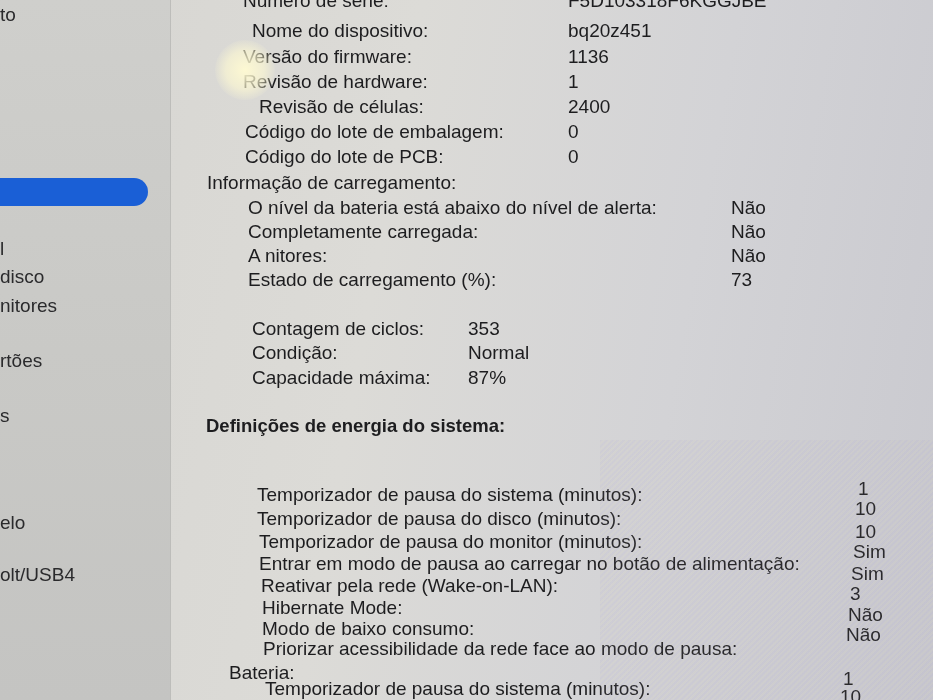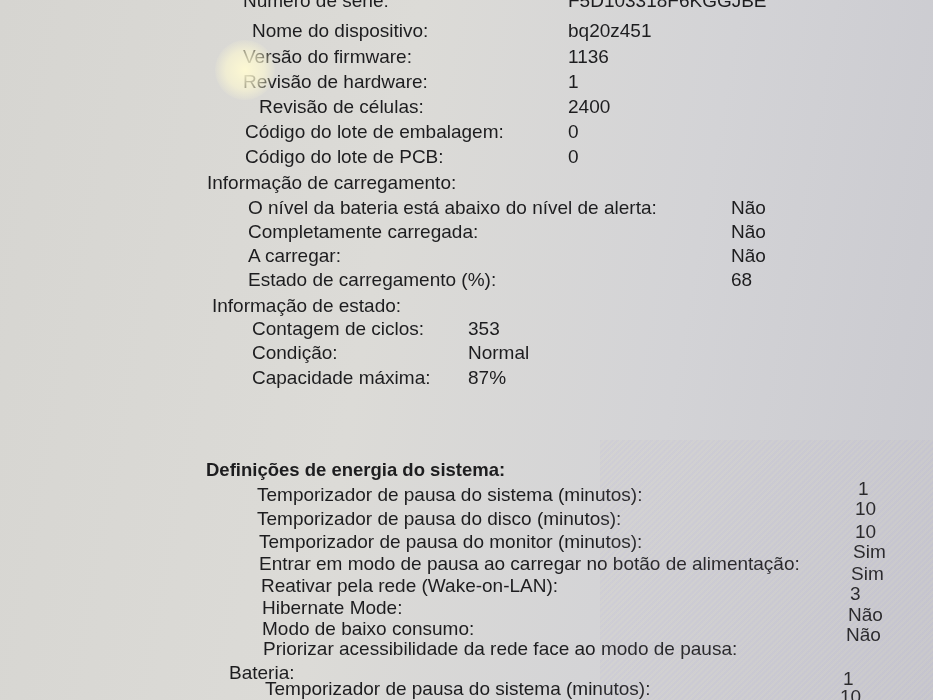--- a/index.html
+++ b/index.html
@@ -37,40 +37,51 @@
     width: 748px; height: 700px;
   }
   .row {
     position: absolute;
     font-size: 19px;
     white-space: nowrap;
     color: #1d1d1f;
   }
   .label { position: absolute; white-space: nowrap; }
   .value { position: absolute; white-space: nowrap; }
-  .bold { font-weight: bold; margin-top: 44px; }
+  .bold { font-weight: bold; }
   .glare {
     position: absolute; left: 215px; top: 40px;
     width: 60px; height: 60px;
     border-radius: 50%;
     background: radial-gradient(circle, rgba(255,250,210,0.95) 0%, rgba(255,250,210,0.6) 45%, rgba(255,250,210,0) 75%);
     pointer-events: none;
   }
   .moire {
     position: absolute; left: 600px; top: 440px;
     width: 340px; height: 260px;
     background: repeating-linear-gradient(135deg, rgba(160,150,200,0.10) 0px, rgba(160,150,200,0.10) 2px, rgba(200,190,160,0.08) 2px, rgba(200,190,160,0.08) 4px);
     pointer-events: none;
   }
 </style>
 </head>
 <body>
 
 <div class="window">
 
+  <div class="sidebar">
+    <div class="sidebar-item" style="top:4px;">to</div>
+    <div class="sidebar-selected"></div>
+    <div class="sidebar-item" style="top:238px;">l</div>
+    <div class="sidebar-item" style="top:266px;">disco</div>
+    <div class="sidebar-item" style="top:295px;">nitores</div>
+    <div class="sidebar-item" style="top:350px;">rtões</div>
+    <div class="sidebar-item" style="top:405px;">s</div>
+    <div class="sidebar-item" style="top:512px;">elo</div>
+    <div class="sidebar-item" style="top:564px;">olt/USB4</div>
+  </div>
 
   <div class="content">
 
     <div class="row" style="top:-10px; left:58px;">
       <span class="label" style="left:0;">Número de série:</span>
       <span class="value" style="left:325px;">F5D103318F6KGGJBE</span>
     </div>
     <div class="row" style="top:20px; left:58px;">
       <span class="label" style="left:9px;">Nome do dispositivo:</span>
       <span class="value" style="left:325px;">bq20z451</span>
@@ -99,29 +110,28 @@
     <div class="row" style="top:172px; left:22px;">Informação de carregamento:</div>
     <div class="row" style="top:197px; left:63px;">
       <span class="label" style="left:0;">O nível da bateria está abaixo do nível de alerta:</span>
       <span class="value" style="left:483px;">Não</span>
     </div>
     <div class="row" style="top:221px; left:63px;">
       <span class="label" style="left:0;">Completamente carregada:</span>
       <span class="value" style="left:483px;">Não</span>
     </div>
     <div class="row" style="top:245px; left:63px;">
-      <span class="label" style="left:0;">A carregar:</span>
+      <span class="label" style="left:0;">A nitores:</span>
       <span class="value" style="left:483px;">Não</span>
     </div>
     <div class="row" style="top:269px; left:63px;">
       <span class="label" style="left:0;">Estado de carregamento (%):</span>
-      <span class="value" style="left:483px;">68</span>
+      <span class="value" style="left:483px;">73</span>
     </div>
 
-    <div class="row" style="top:295px; left:27px;">Informação de estado:</div>
     <div class="row" style="top:318px; left:67px;">
       <span class="label" style="left:0;text-align:center;">Contagem de ciclos:</span>
       <span class="value" style="left:216px;text-align:right;">353</span>
     </div>
     <div class="row" style="top:342px; left:67px;">
       <span class="label" style="left:0;">Condição:</span>
       <span class="value" style="left:216px;">Normal</span>
     </div>
     <div class="row" style="top:367px; left:67px;">
       <span class="label" style="left:0;">Capacidade máxima:</span>

